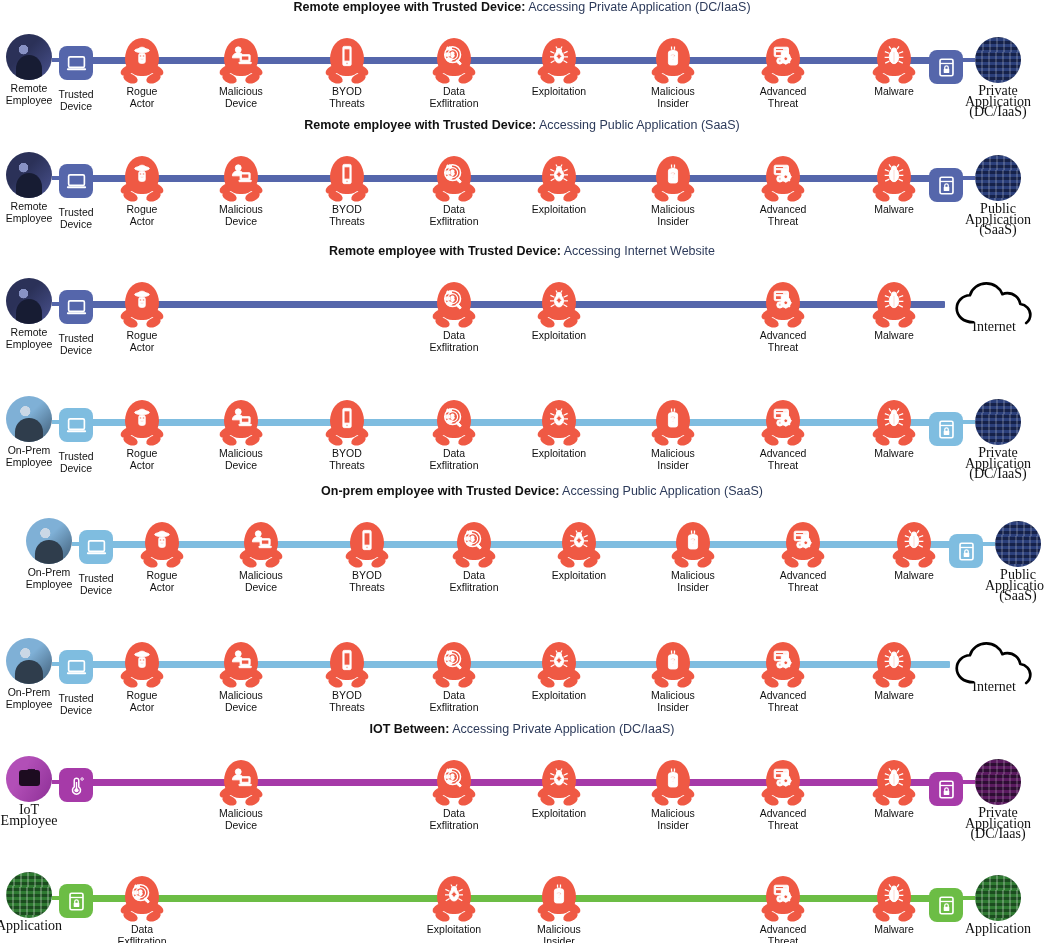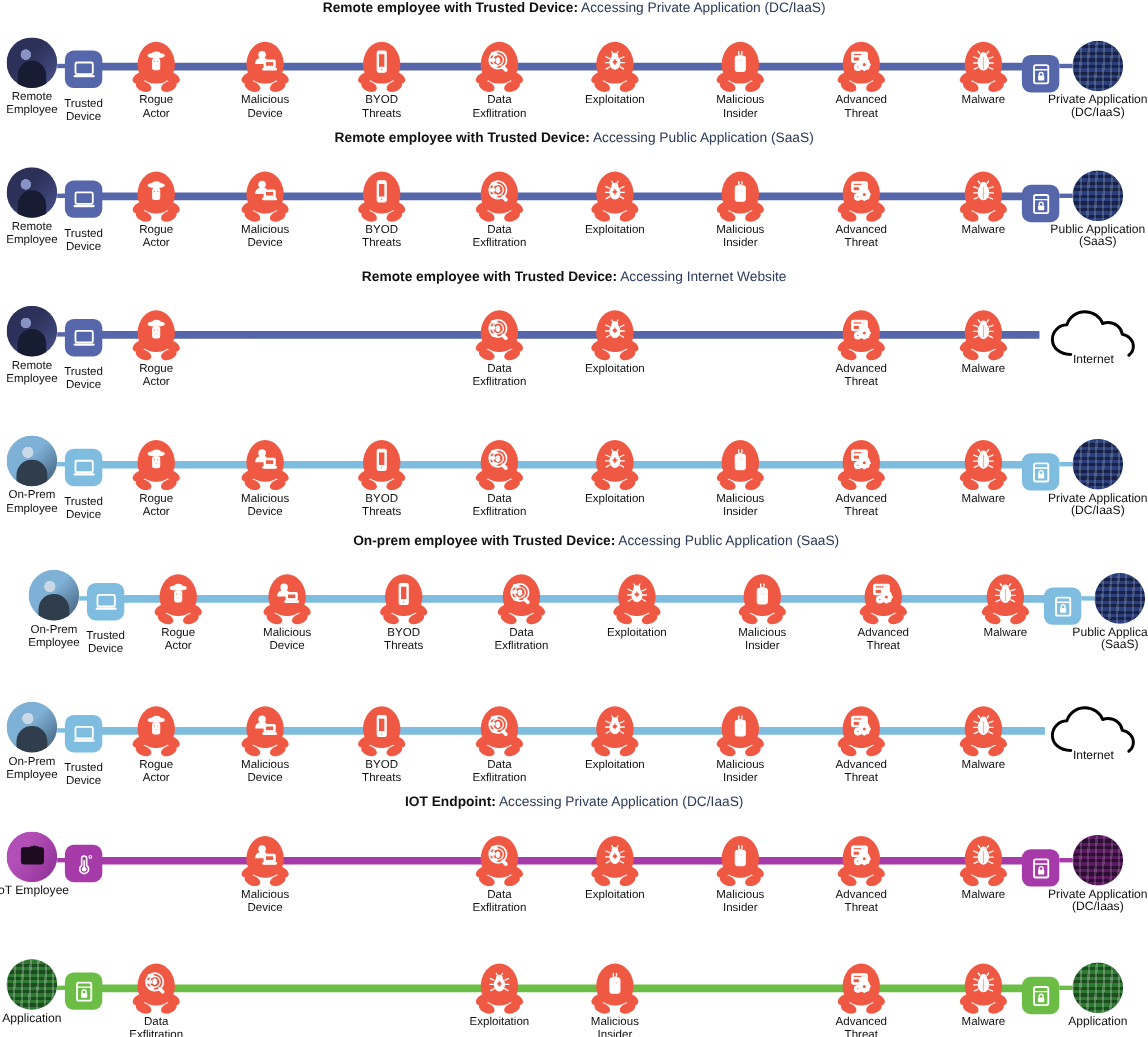--- a/index.html
+++ b/index.html
@@ -9,21 +9,21 @@
   .row{position:absolute;left:0;width:1044px;}
   .row-title{position:absolute;top:0;left:0;width:1044px;text-align:center;font-size:12.5px;line-height:15px;white-space:nowrap;}
   .row-title .bold{font-weight:bold;color:#111;}
   .row-title .sub{font-weight:normal;color:#2c3a5a;}
 
   .track{position:absolute;height:7px;border-radius:1px;}
 
   .node{position:absolute;width:78px;display:flex;flex-direction:column;align-items:center;}
   .node .art{position:relative;width:48px;height:48px;display:flex;align-items:center;justify-content:center;}
   .node .cap{margin-top:2px;font-size:10.5px;line-height:11.5px;text-align:center;color:#111;white-space:pre-line;}
-  .node.small .cap{font-size:11px;line-height:10.5px;}
+  .node.small .cap{font-size:14px;line-height:10.5px;font-family:Liberation Serif, serif;}
 
   
   .skull{position:relative;width:44px;height:48px;}
   .skull .head{position:absolute;left:5px;top:0;width:34px;height:38px;background:#ef5944;border-radius:50% 50% 46% 46%/55% 55% 45% 45%;}
   .skull .bone{position:absolute;width:15px;height:9px;background:#ef5944;border-radius:50%;}
   .skull .bone.b1{left:0px;top:28px;transform:rotate(-28deg);}
   .skull .bone.b2{right:0px;top:28px;transform:rotate(28deg);}
   .skull .bone.b3{left:3px;top:36px;transform:rotate(22deg);}
   .skull .bone.b4{right:3px;top:36px;transform:rotate(-22deg);}
   .skull .glyph{position:absolute;left:5px;top:3px;width:34px;height:30px;display:flex;align-items:center;justify-content:center;}
@@ -1321,21 +1321,21 @@
       <div class="node small" style="left: 955px; top: 36px;">
         <div class="art">
           <div class="cloud"><svg viewBox="0 0 100 58">
               <path d="M24 52C11 52 3 44 3 34.5 3 25.6 10.4 18.4 19.6 18c2.5-8.6 10.8-15 20.7-15 9.3 0 17.3 5.7 20.3 13.6 1.9-.8 4-1.2 6.2-1.2 8.3 0 15.2 5.9 16.4 13.6 7.1 1 12.6 6.7 12.6 13.6 0 4.2-2 7.9-5.2 10.3" fill="#fff" stroke="#000" stroke-width="3.4" stroke-linecap="round" stroke-linejoin="round"></path>
             </svg></div>
         </div>
         <div class="cap" style="margin-top: -6px;">Internet</div>
       </div>
     </div>
     <div class="row" style="top: 722px; height: 116px;">
-      <div class="row-title"><span class="bold">IOT Endpoint:</span><span class="sub"> Accessing Private Application (DC/IaaS)</span></div>
+      <div class="row-title"><span class="bold">IOT Between:</span><span class="sub"> Accessing Private Application (DC/IaaS)</span></div>
       <div class="track" style="background: rgb(166, 58, 168); left: 72px; width: 866px; top: 57px;"></div>
       <div class="node small" style="left: -10px; top: 33px;">
         <div class="art">
           <div class="avatar av-iot"></div>
         </div>
         <div class="cap">IoT Employee</div>
       </div>
       <div class="node" style="left: 37px; top: 39px;">
         <div class="art">
           <div class="tile" style="background: rgb(166, 58, 168);">

